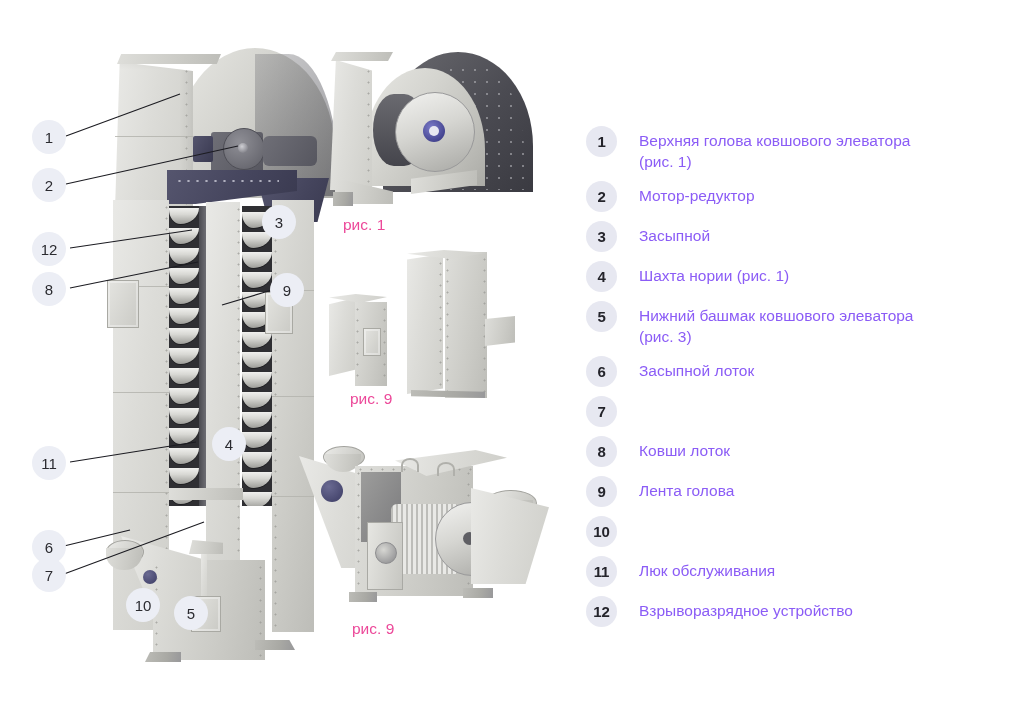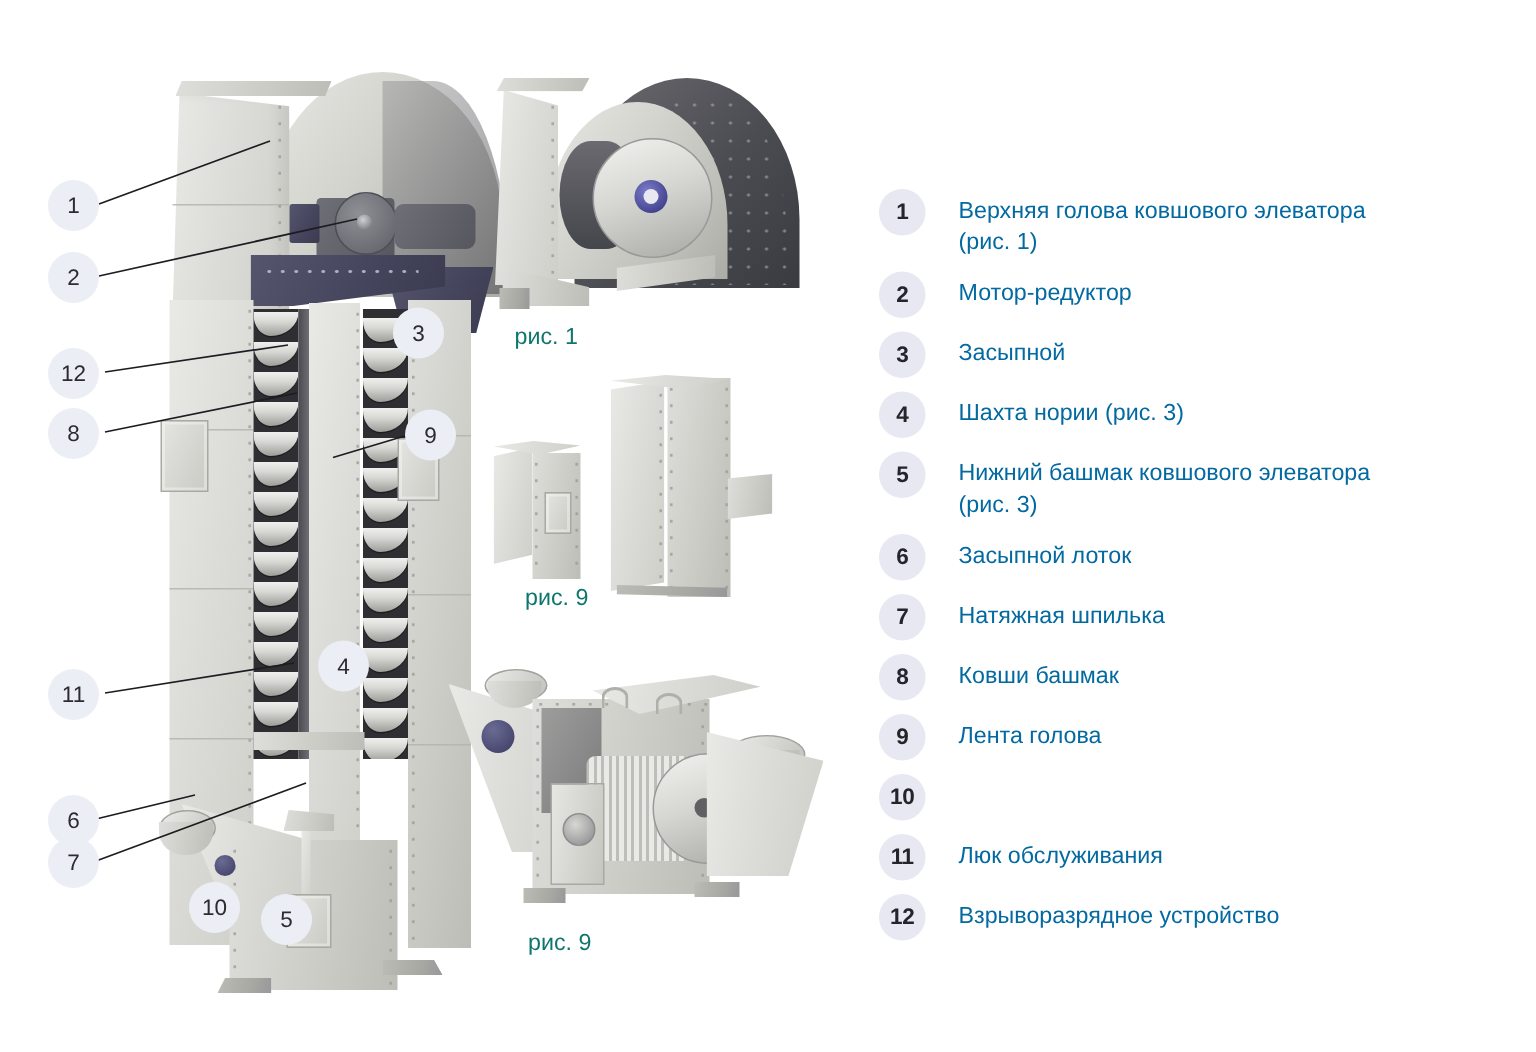--- a/index.html
+++ b/index.html
@@ -19,34 +19,34 @@
   .legend-row{display:flex;align-items:flex-start;margin-bottom:9px;}
   .legend-badge{
     flex:0 0 auto;width:31px;height:31px;border-radius:50%;
     background:#e7e8f1;color:#24242b;
     font-size:15px;font-weight:bold;
     display:flex;align-items:center;justify-content:center;
     letter-spacing:-0.2px;
   }
   .legend-text{
     margin-left:22px;font-size:15.5px;line-height:21px;
-    color:#0369a1;padding-top:4px;max-width:300px;
+    color:#8b5cf6;padding-top:4px;max-width:300px;
   }
 
   
   .marker{
     position:absolute;width:34px;height:34px;border-radius:50%;
     background:#eceef5;color:#2b2b30;
     font-size:15px;font-weight:400;
     display:flex;align-items:center;justify-content:center;
     z-index:40;
   }
 
   
-  .caption{position:absolute;font-size:15.5px;color:#0f766e;z-index:35;}
+  .caption{position:absolute;font-size:15.5px;color:#ec4899;z-index:35;}
 
   
   .part{position:absolute;}
   .metal-l{background:linear-gradient(100deg,#e9e9e6 0%,#dcdcd8 45%,#cfcfca 100%);}
   .metal-m{background:linear-gradient(100deg,#dedeDA 0%,#cbcbc6 60%,#bdbdb8 100%);}
   .metal-d{background:linear-gradient(100deg,#bcbcb7 0%,#a9a9a4 60%,#98989a 100%);}
   .navy{background:linear-gradient(120deg,#55556e 0%,#44445c 60%,#3a3a50 100%);}
   .dark{background:linear-gradient(120deg,#6f6f77 0%,#56565f 100%);}
 
   
@@ -365,37 +365,36 @@
     <div class="legend-row">
       <div class="legend-badge">2</div>
       <div class="legend-text">Мотор-редуктор</div>
     </div>
     <div class="legend-row">
       <div class="legend-badge">3</div>
       <div class="legend-text">Засыпной</div>
     </div>
     <div class="legend-row">
       <div class="legend-badge">4</div>
-      <div class="legend-text">Шахта нории (рис. 3)</div>
+      <div class="legend-text">Шахта нории (рис. 1)</div>
     </div>
     <div class="legend-row">
       <div class="legend-badge">5</div>
       <div class="legend-text">Нижний башмак ковшового элеватора (рис. 3)</div>
     </div>
     <div class="legend-row">
       <div class="legend-badge">6</div>
       <div class="legend-text">Засыпной лоток</div>
     </div>
     <div class="legend-row">
       <div class="legend-badge">7</div>
-      <div class="legend-text">Натяжная шпилька</div>
     </div>
     <div class="legend-row">
       <div class="legend-badge">8</div>
-      <div class="legend-text">Ковши башмак</div>
+      <div class="legend-text">Ковши лоток</div>
     </div>
     <div class="legend-row">
       <div class="legend-badge">9</div>
       <div class="legend-text">Лента голова</div>
     </div>
     <div class="legend-row">
       <div class="legend-badge">10</div>
     </div>
     <div class="legend-row">
       <div class="legend-badge">11</div>

